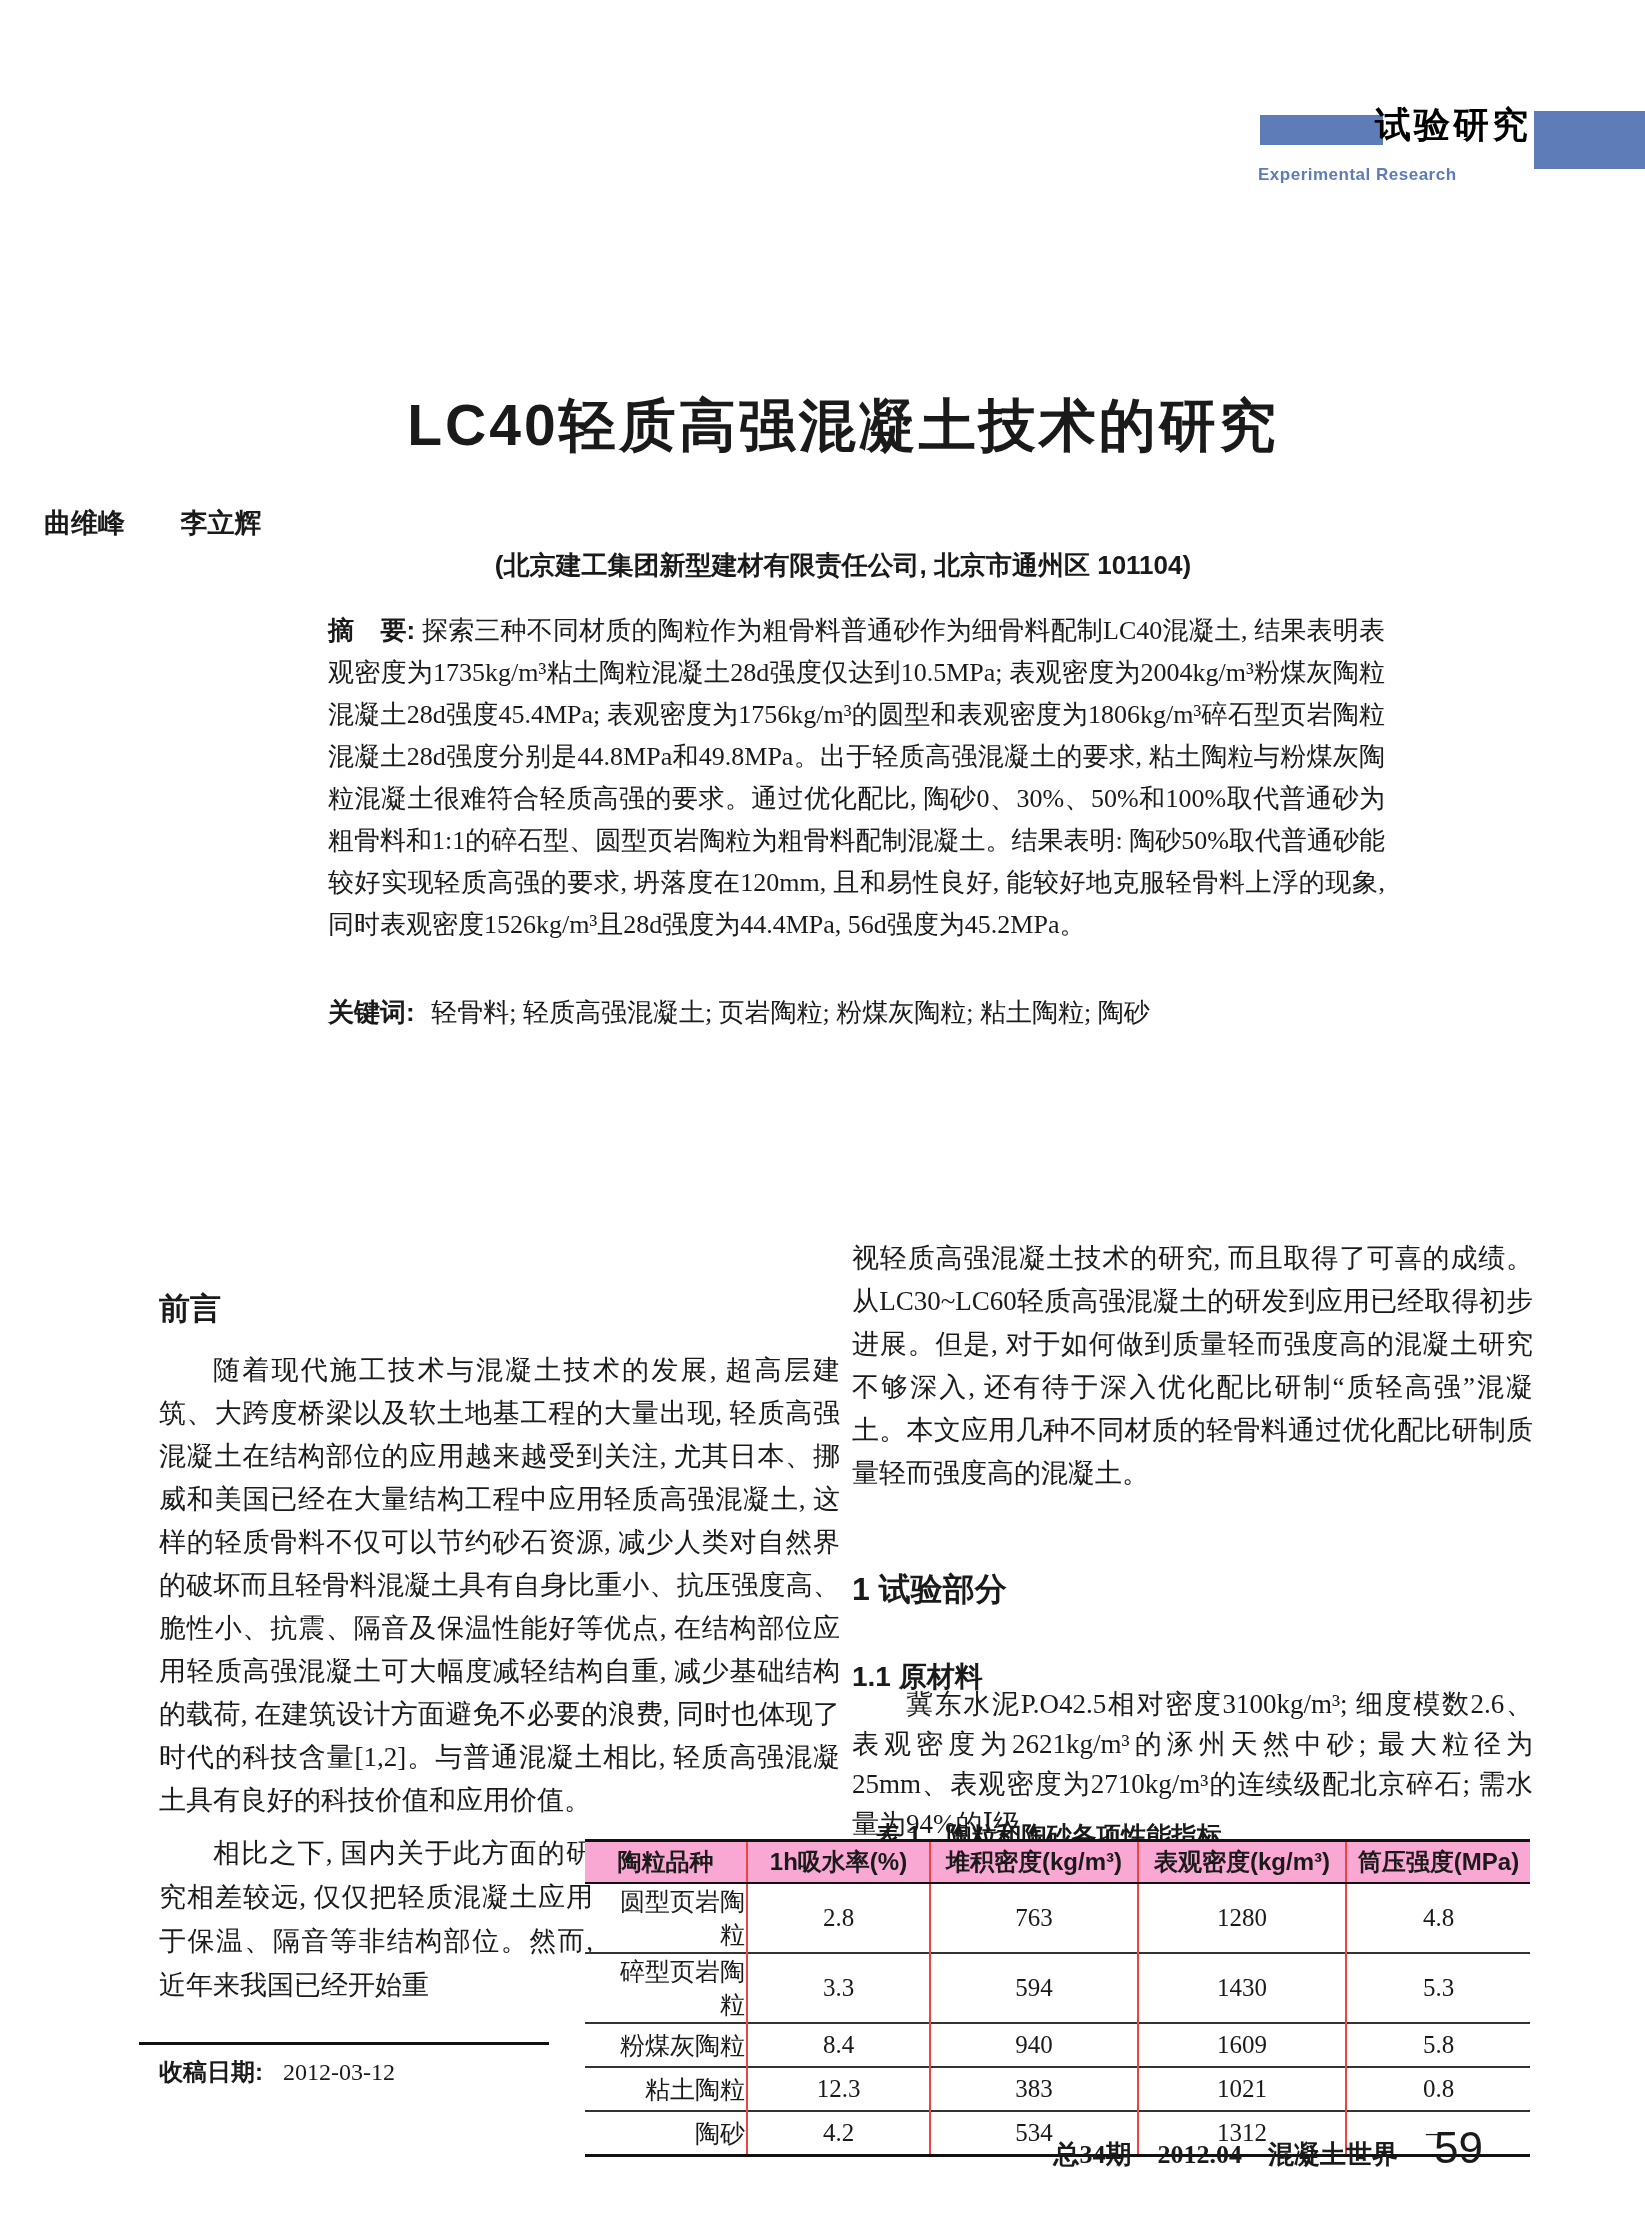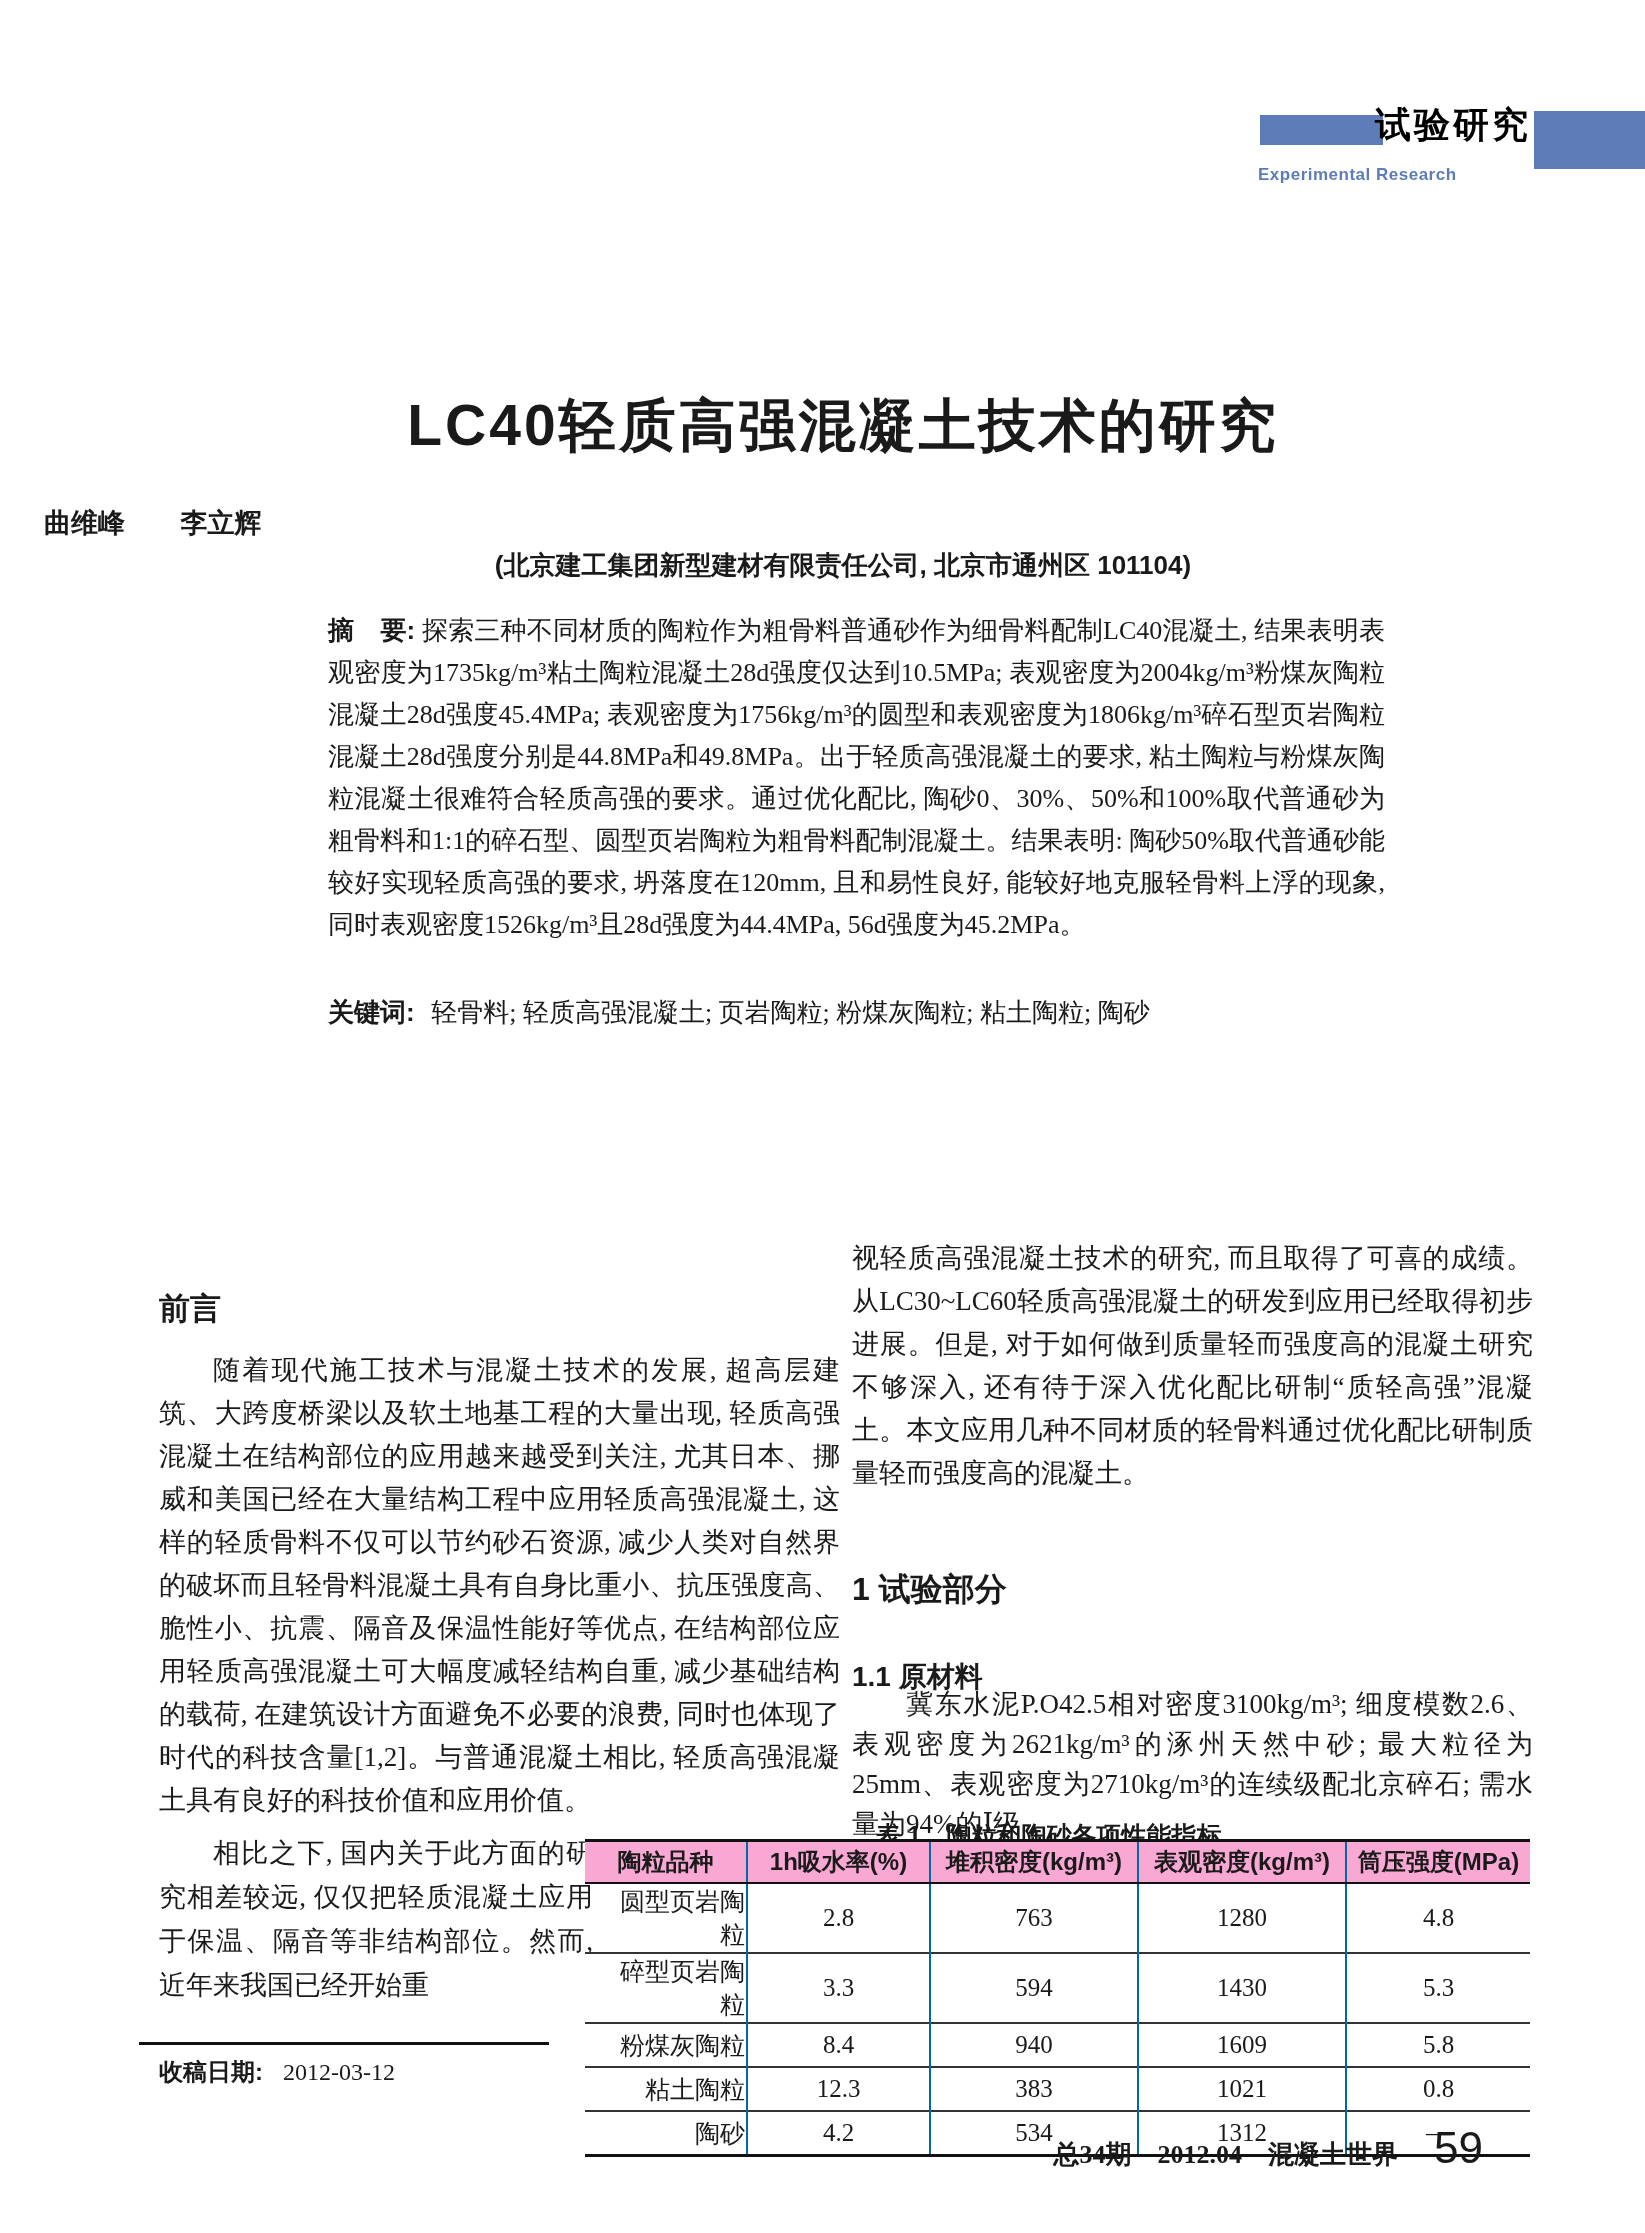--- a/index.html
+++ b/index.html
@@ -50,21 +50,21 @@
             text-align:justify;text-indent:2em;}
 
   
   .tbl-caption{left:565px;top:1801px;width:927px;text-align:center;
                font-size:25px;font-weight:bold;}
   .tbl{left:585px;top:1839px;width:927px;border-collapse:collapse;table-layout:fixed;
        border-top:3px solid #111;border-bottom:3px solid #111;}
   .tbl th{background:#f9a8d4;font-weight:bold;height:38px;font-size:24px;
           border-bottom:2px solid #111;font-family:"Liberation Sans","DejaVu Sans",sans-serif;}
   .tbl td{height:40px;font-size:25px;text-align:center;border-top:2px solid #333;}
-  .tbl th+th,.tbl td+td{border-left:2px solid #0369a1;}
+  .tbl th+th,.tbl td+td{border-left:2px solid #ef4444;}
   .tbl td:first-child{text-align:right;padding-left:18px;}
   .tbl tr td:first-child,.tbl tr th:first-child{width:159px;}
   .c2{width:179px;}.c3{width:204px;}.c4{width:204px;}.c5{width:181px;}
 
   
   .footer{left:896px;top:2123px;width:567px;display:flex;align-items:baseline;
           justify-content:flex-end;gap:26px;}
   .footer .meta{font-size:26px;font-weight:bold;}
   .footer .pageno{font-size:44px;font-family:"Liberation Sans","DejaVu Sans",sans-serif;
                   margin-left:10px;}

